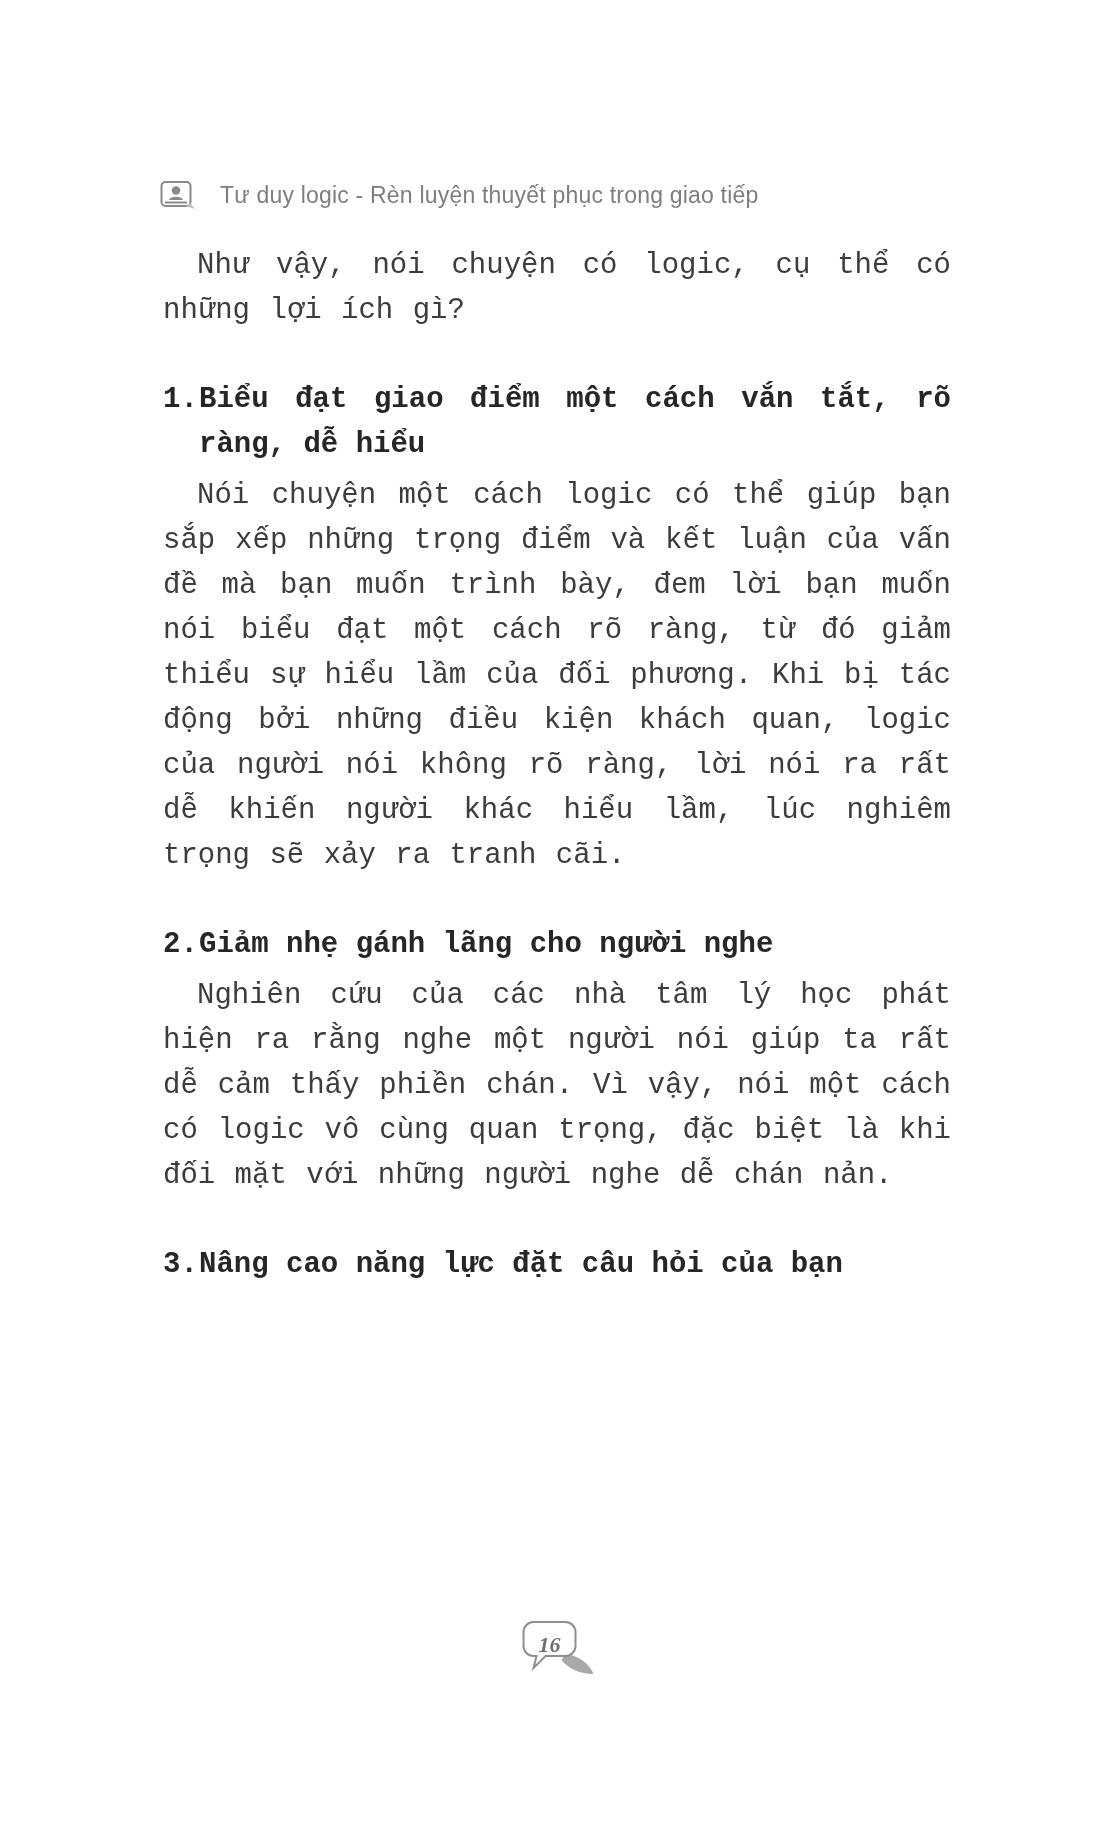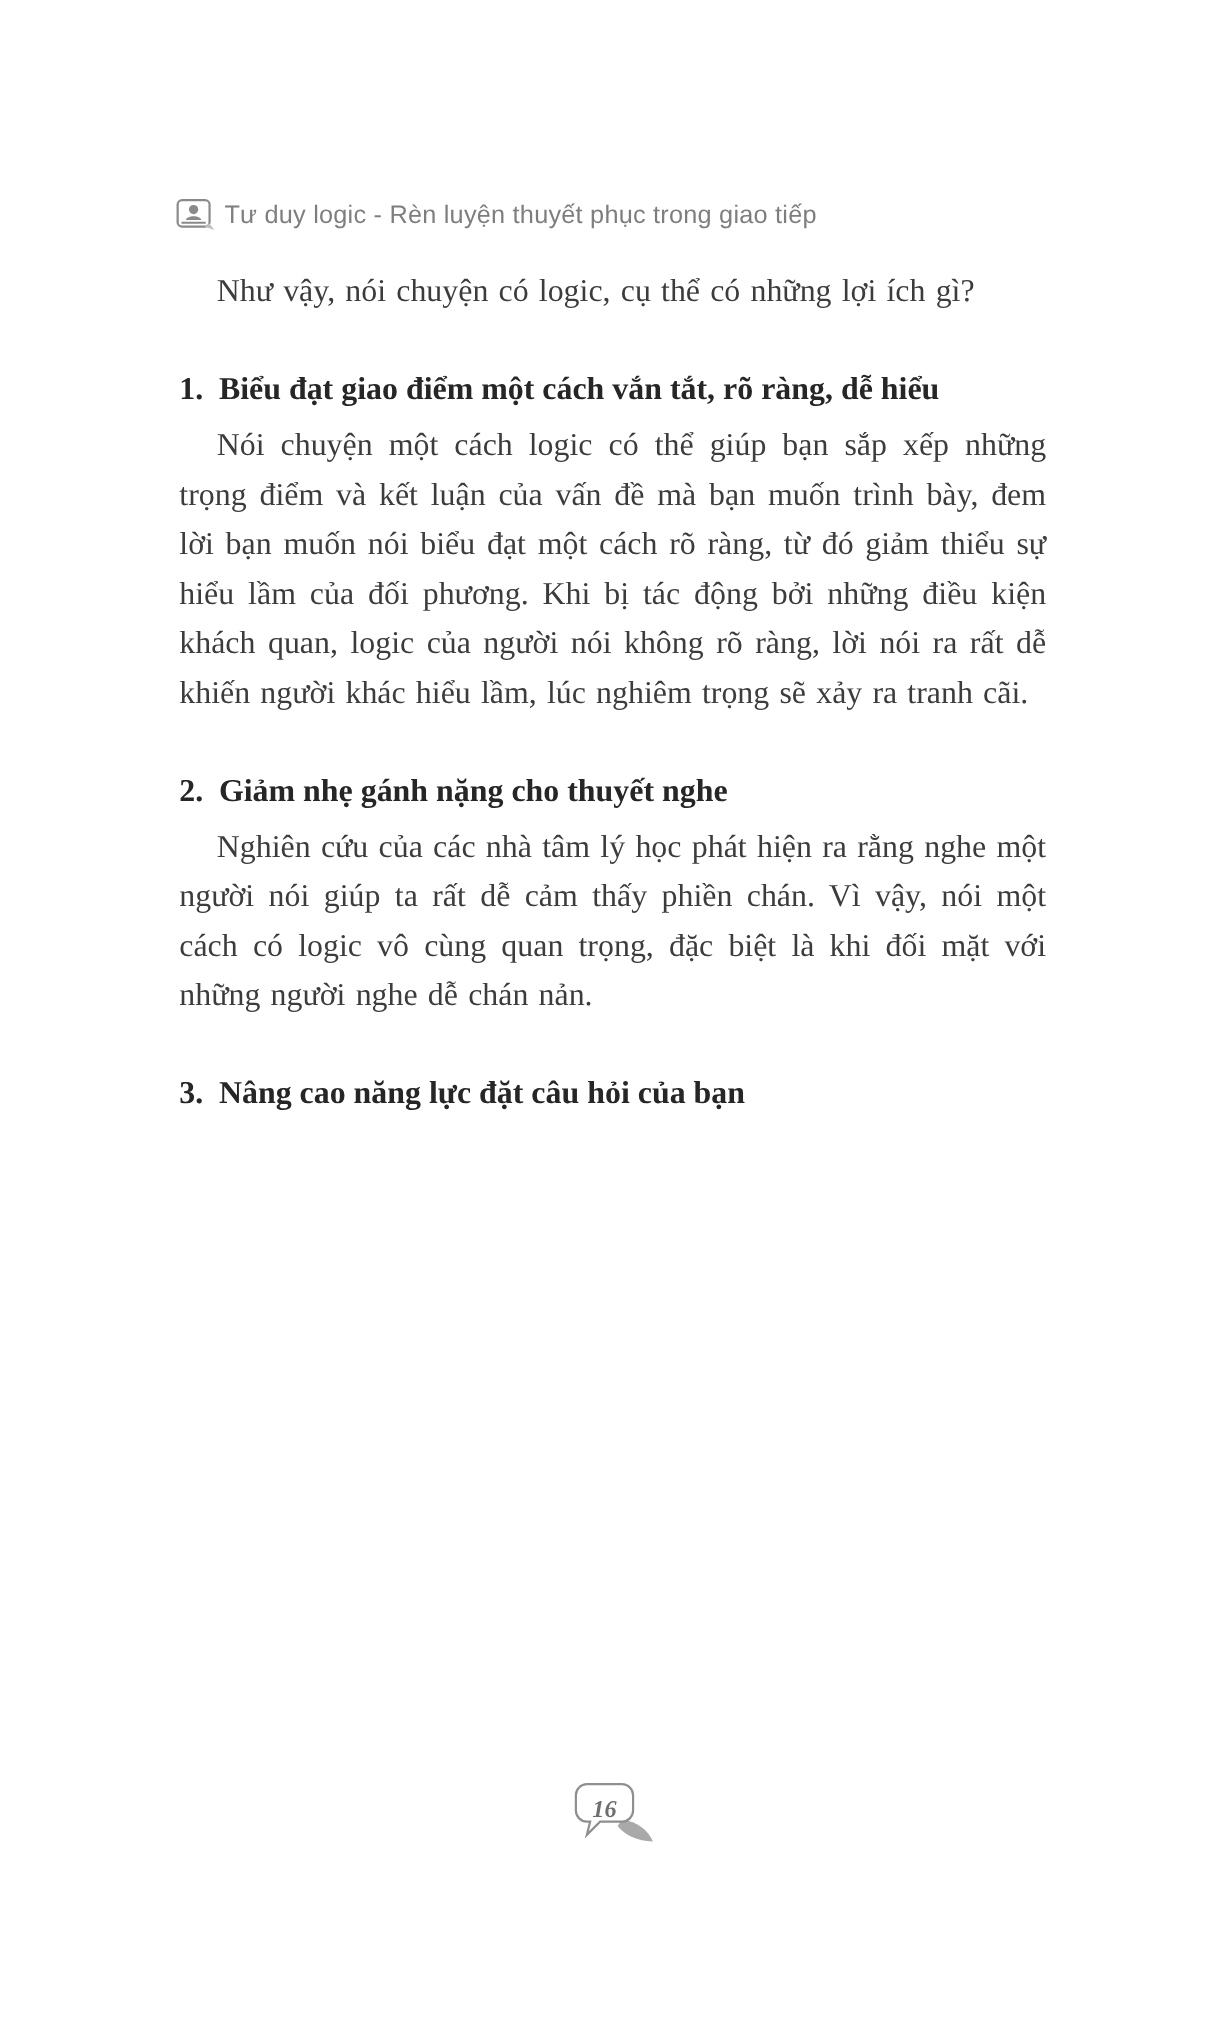--- a/index.html
+++ b/index.html
@@ -17,41 +17,42 @@
     color: #3c3c3c;
   }
 
   
   .page-header {
     position: absolute;
     top: 180px;
     left: 160px;
     display: flex;
     align-items: center;
-    gap: 8px;
+    gap: 24px;
     font-family: "Liberation Sans", sans-serif;
     font-size: 23px;
     color: #7e7e7e;
     letter-spacing: 0.2px;
   }
   .page-header .hdr-icon {
     display: inline-flex;
     align-items: center;
   }
 
   
   .content {
     position: absolute;
     top: 243px;
     left: 163px;
     width: 788px;
     font-size: 29px;
     line-height: 45px;
     text-align: justify;
     color: #3c3c3c;
+    font-family: Liberation Mono, monospace;
   }
   .para {
     margin: 0;
     text-indent: 34px;
     word-spacing: 2px;
   }
   .section {
     margin-top: 0;
   }
   .section-heading {
@@ -115,21 +116,21 @@
       <div class="section-heading">
         <span class="num">1.</span>
         <span class="htext">Biểu đạt giao điểm một cách vắn tắt, rõ ràng, dễ hiểu</span>
       </div>
       <p class="para">Nói chuyện một cách logic có thể giúp bạn sắp xếp những trọng điểm và kết luận của vấn đề mà bạn muốn trình bày, đem lời bạn muốn nói biểu đạt một cách rõ ràng, từ đó giảm thiểu sự hiểu lầm của đối phương. Khi bị tác động bởi những điều kiện khách quan, logic của người nói không rõ ràng, lời nói ra rất dễ khiến người khác hiểu lầm, lúc nghiêm trọng sẽ xảy ra tranh cãi.</p>
     </div>
 
     <div class="section">
       <div class="section-heading">
         <span class="num">2.</span>
-        <span class="htext">Giảm nhẹ gánh nặng cho thuyết nghe</span>
+        <span class="htext">Giảm nhẹ gánh lãng cho người nghe</span>
       </div>
       <p class="para">Nghiên cứu của các nhà tâm lý học phát hiện ra rằng nghe một người nói giúp ta rất dễ cảm thấy phiền chán. Vì vậy, nói một cách có logic vô cùng quan trọng, đặc biệt là khi đối mặt với những người nghe dễ chán nản.</p>
     </div>
 
     <div class="section">
       <div class="section-heading">
         <span class="num">3.</span>
         <span class="htext">Nâng cao năng lực đặt câu hỏi của bạn</span>
       </div>
     </div>

